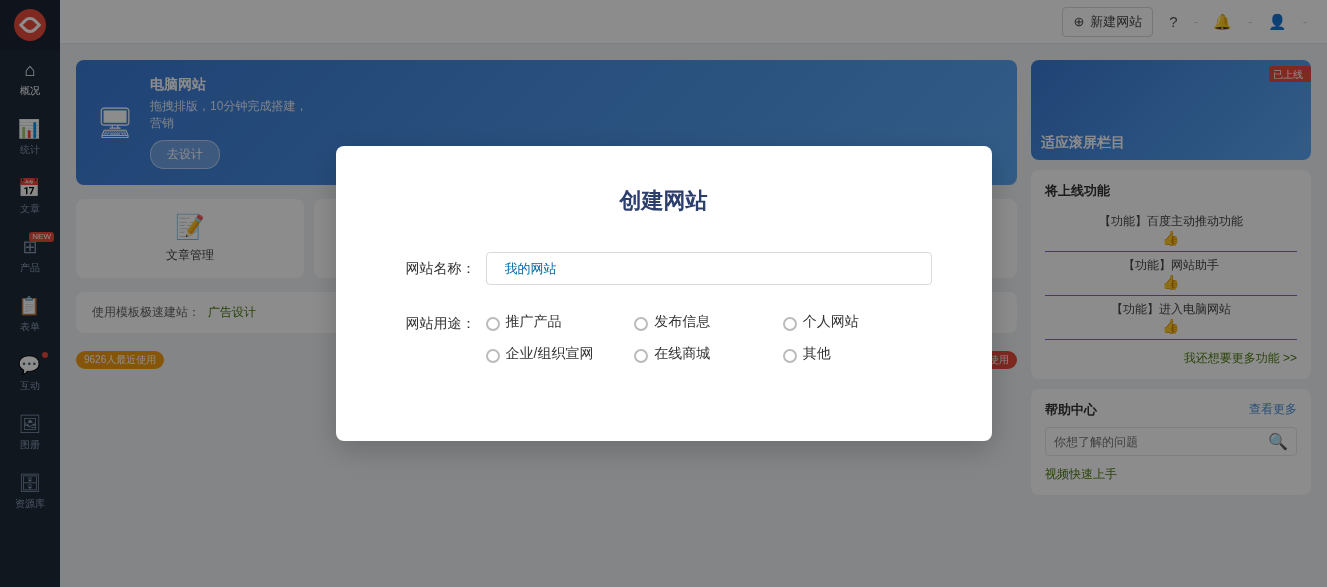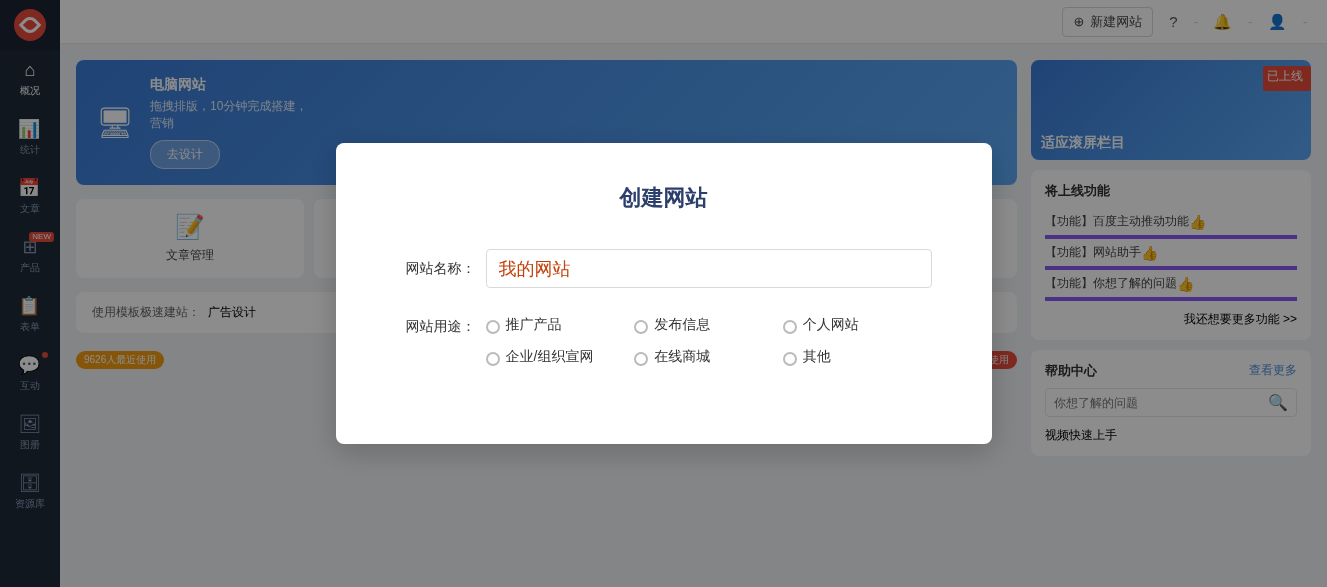--- a/index.html
+++ b/index.html
@@ -24,22 +24,22 @@
     }
 
     
     .form-row {
       display: flex; align-items: center; margin-bottom: 28px;
     }
     .form-label {
       font-size: 14px; color: #333; white-space: nowrap; margin-right: 10px; min-width: 80px; text-align: right;
     }
     .form-input {
-      flex: 1; border: 1px solid #d9d9d9; border-radius: 4px; padding: 8px 12px;
-      font-size: 18px; color: #c2410c; outline: none;
+      flex: 1; border: 1px solid #d9d9d9; border-radius: 4px; padding: 8px 18px;
+      font-size: 13px; color: #0369a1; outline: none;
     }
 
     
     .radio-group {
       display: grid; grid-template-columns: repeat(3, 1fr); gap: 14px 0; flex: 1;
     }
     .radio-item {
       display: flex; align-items: flex-end; gap: 6px; font-size: 14px; color: #333; cursor: pointer;
     }
     .radio-circle {
@@ -138,44 +138,44 @@
       background: #fff; border-radius: 8px; padding: 14px 8px; display: flex; flex-direction: column;
       align-items: center; gap: 6px; font-size: 12px; color: #444; cursor: pointer;
     }
     .icon-item-icon { font-size: 24px; color: #4a90d9; }
 
     
     .template-bar {
       background: #fff; border-radius: 8px; padding: 12px 16px; display: flex; align-items: center; gap: 8px;
     }
     .template-bar-label { font-size: 12px; color: #666; white-space: nowrap; }
-    .template-link { font-size: 12px; color: #000000; cursor: pointer; }
+    .template-link { font-size: 12px; color: #4d7c0f; cursor: pointer; }
 
     
     .bottom-badges { display: flex; gap: 8px; margin-top: 4px; }
     .badge-orange { background: #f39c12; color: #fff; font-size: 10px; padding: 2px 8px; border-radius: 10px; }
     .badge-red { background: #e74c3c; color: #fff; font-size: 10px; padding: 2px 8px; border-radius: 10px; }
 
     
     .right-panel { display: flex; flex-direction: column; gap: 10px; }
     .right-card { background: #fff; border-radius: 8px; padding: 12px 14px; }
     .right-card-title { font-size: 13px; font-weight: 600; color: #333; margin-bottom: 8px; display: flex; justify-content: space-between; }
     .right-card-link { font-size: 12px; color: #4a90d9; cursor: pointer; font-weight: normal; }
     .right-banner {
       background: linear-gradient(135deg, #3a7bd5, #5ba8f5);
       border-radius: 8px; height: 100px; position: relative; overflow: hidden;
       display: flex; align-items: flex-end; padding: 8px 10px;
     }
     .right-banner-badge {
       position: absolute; top: 6px; right: 0; background: #e74c3c; color: #fff;
-      font-size: 12px; padding: 2px 8px 6px 4px; border-radius: 2px;
+      font-size: 10px; padding: 2px 8px 0 4px; border-radius: 2px;
     }
     .right-feature-item {
       display: flex; justify-content: flex-start; align-items: center;
-      padding: 5px 0; border-bottom: 4px solid #8b5cf6; font-size: 12px; color: #444;
+      padding: 5px 0; border-bottom: 1px solid #8b5cf6; font-size: 12px; color: #444; flex-direction: column;
     }
     .thumbs-up { color: #bbb; font-size: 14px; cursor: pointer; }
 
     
     .help-search {
       display: flex; align-items: center; border: 1px solid #e8e8e8; border-radius: 4px; padding: 4px 8px; gap: 4px;
     }
     .help-search input { border: none; outline: none; font-size: 12px; flex: 1; color: #999; }
   </style>
 </head>
@@ -299,21 +299,21 @@
           </div>
           <div class="right-feature-item">
             <span>【功能】百度主动推动功能</span>
             <span class="thumbs-up">👍</span>
           </div>
           <div class="right-feature-item">
             <span>【功能】网站助手</span>
             <span class="thumbs-up">👍</span>
           </div>
           <div class="right-feature-item">
-            <span>【功能】你想了解的问题</span>
+            <span>【功能】进入电脑网站</span>
             <span class="thumbs-up">👍</span>
           </div>
           <div style="text-align:right;margin-top:8px;">
             <span class="template-link">我还想要更多功能 &gt;&gt;</span>
           </div>
         </div>
 
         <div class="right-card">
           <div class="right-card-title">
             <span>帮助中心</span>

